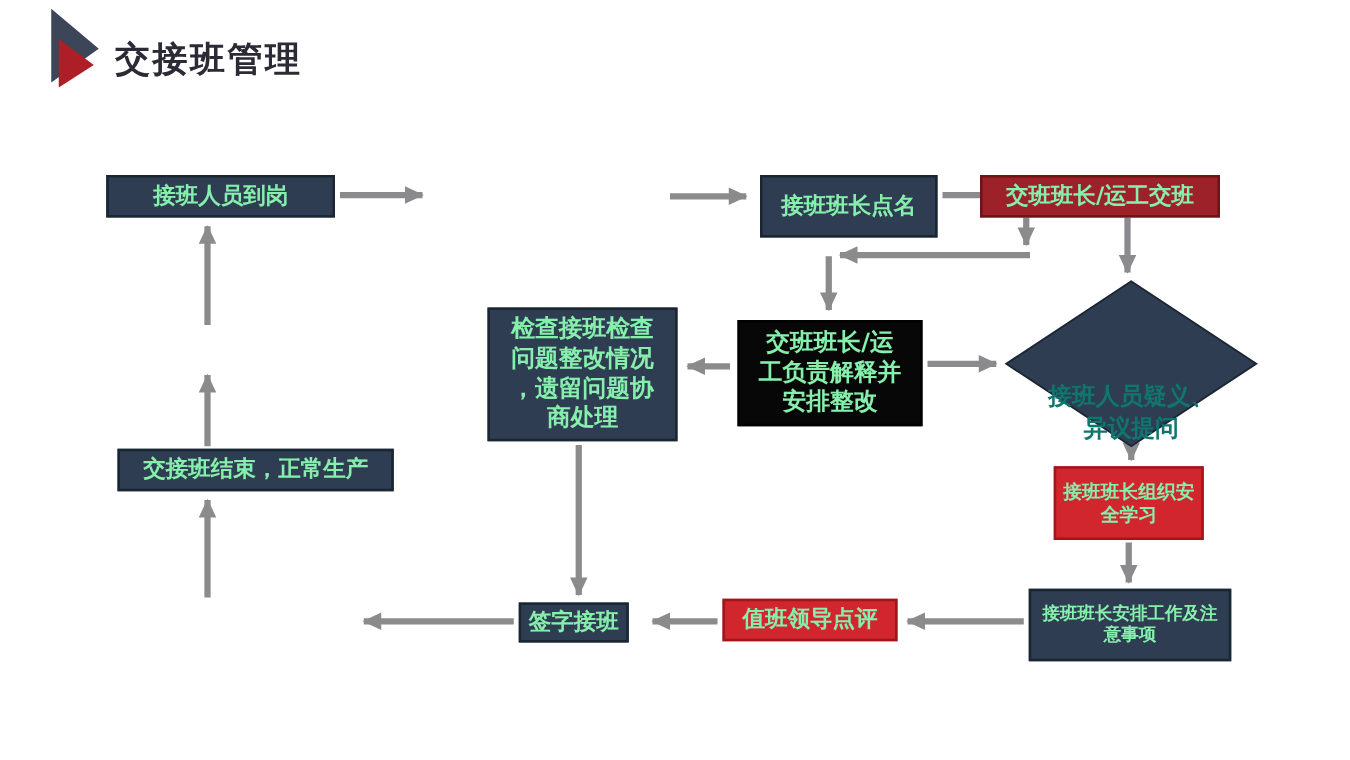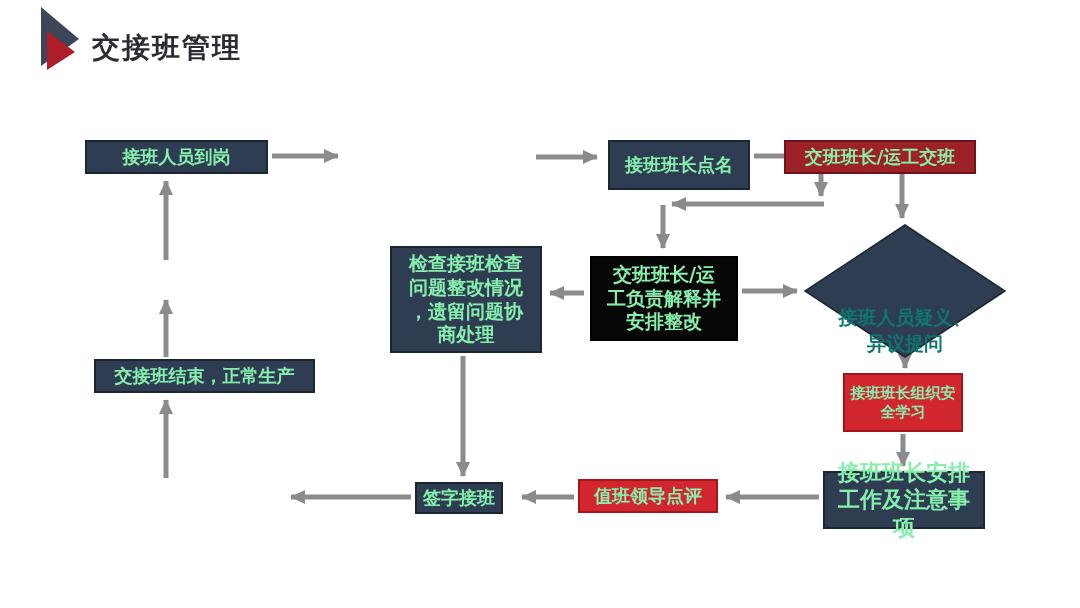--- a/index.html
+++ b/index.html
@@ -110,20 +110,20 @@
     </div>
   <div class="node black" style="left:590px; top:256px; width:148px; height:85px;  font-size:19px;">
       <span class="inner" style="width:118px;">交班班长/运工负责解释并安排整改</span>
     </div>
 
   <div class="diamond-label">接班人员疑义、异议提问</div>
 
   <div class="node red" style="left:830px; top:373px; width:120px; height:59px; font-size:15px;margin-left:13px;">
       <span class="inner" style="width:120px;">接班班长组织安全学习</span>
     </div>
-  <div class="node navy" style="left:823px; top:471px; width:162px; height:58px; font-size:22px;">
+  <div class="node navy" style="left:823px; top:471px; width:162px; height:58px; font-size:14px;">
       <span class="inner" style="width:140px;">接班班长安排工作及注意事项</span>
     </div>
 
   <div class="node navy" style="left:415px; top:482px; width:88px; height:32px;">签字接班</div>
   <div class="node red" style="left:578px; top:479px; width:140px; height:34px;text-align:center;">值班领导点评</div>
 
 </div>
 
 </body></html>

